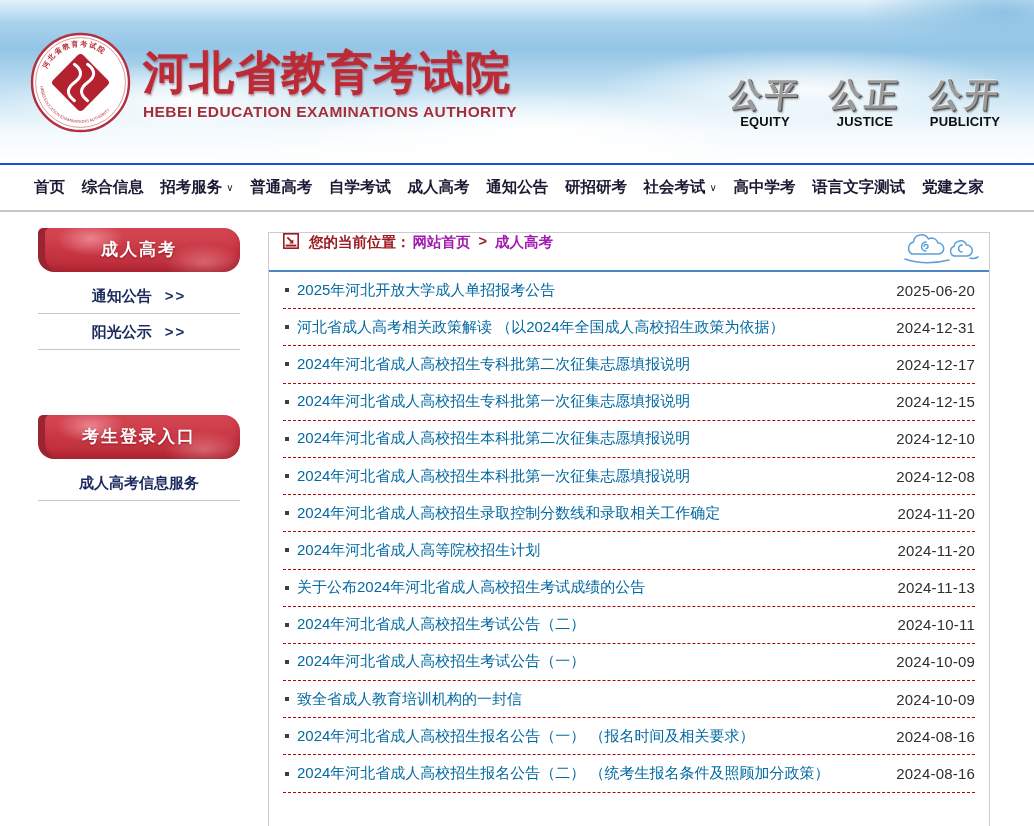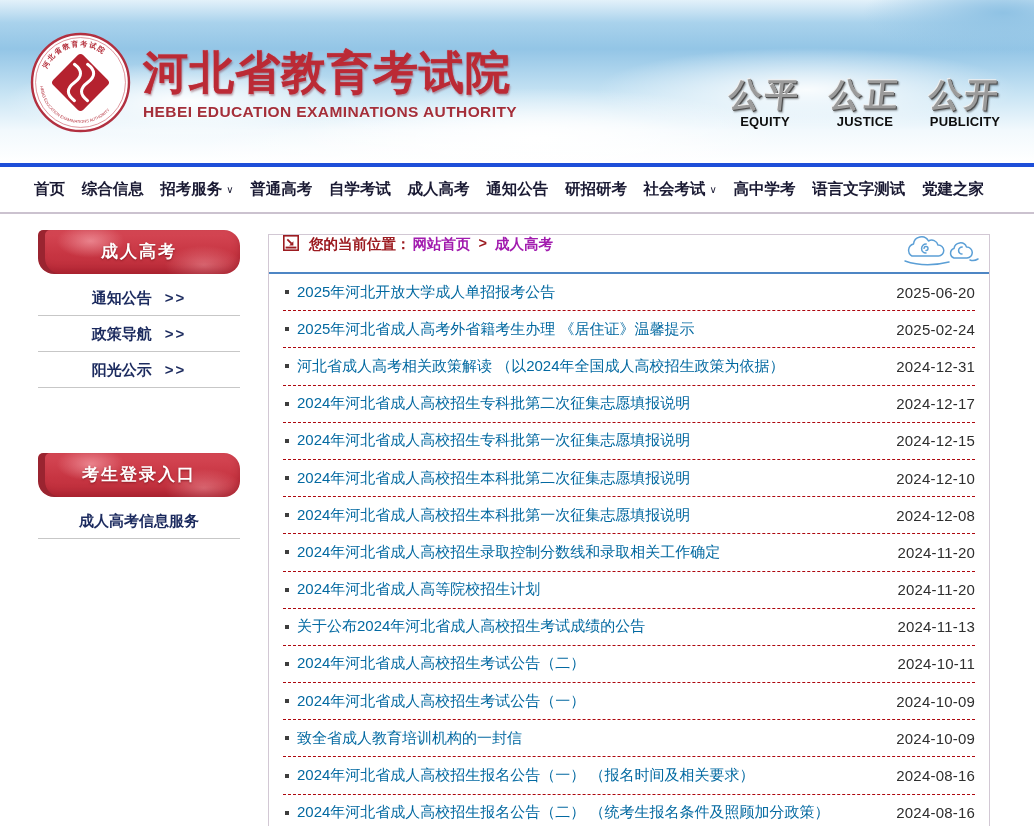--- a/index.html
+++ b/index.html
@@ -32,21 +32,21 @@
   .mottos{position:absolute;right:30px;top:78px;display:flex;gap:22px;}
   .motto{text-align:center;width:78px;}
   .motto-cn{
     display:block;font-size:33px;font-weight:900;color:#9b9b9b;letter-spacing:3px;line-height:1;
     transform:skewX(-6deg);
     text-shadow:-1px -1px 0 #efefef, 1px 1px 0 #4e4e4e, 2px 2px 2px rgba(0,0,0,.45);
   }
   .motto-en{display:block;font-size:13px;font-weight:900;color:#0d0d0d;margin-top:3px;letter-spacing:.2px;}
   
   .main-nav{
-    height:45px;border-top:4px solid #1d4ed8;border-bottom:2px solid #cbc2cf;background:#fff;
+    height:45px;border-top:2px solid #1d4ed8;border-bottom:2px solid #cbc2cf;background:#fff;
     display:flex;align-items:center;justify-content:space-between;padding:0 50px 0 34px;
   }
   .nav-item{font-size:15.5px;font-weight:bold;color:#1a1a33;text-decoration:none;white-space:nowrap;cursor:pointer;}
   .nav-item .chev{font-size:10px;margin-left:4px;font-weight:normal;vertical-align:1px;}
   
   .content{position:relative;height:615px;background:#fff;}
   .sidebar{position:absolute;left:38px;top:16px;width:202px;}
   .side-header{
     height:44px;border-radius:5px 16px 16px 16px;
     background:
@@ -160,21 +160,20 @@
   </nav>
 
 <div class="content">
 
   <aside class="sidebar">
     <div class="side-header">成人高考</div>
     <div class="side-menu">
 
         <a class="side-item"><span>通知公告</span><span class="arrow">&gt;&gt;</span></a>
 
-        <a class="side-item"><span>政策导航</span><span class="arrow">&gt;&gt;</span></a>
 
         <a class="side-item"><span>阳光公示</span><span class="arrow">&gt;&gt;</span></a>
       </div>
 
     <div class="side-gap"></div>
 
     <div class="side-header">考生登录入口</div>
     <div class="side-menu">
 
         <a class="side-item"><span>成人高考信息服务</span></a>
@@ -207,25 +206,20 @@
     </div>
 
     <div class="news-list">
 
         <div class="news-row">
           <span class="bullet"></span>
           <a class="news-title">2025年河北开放大学成人单招报考公告</a>
           <span class="news-date">2025-06-20</span>
         </div>
 
-        <div class="news-row">
-          <span class="bullet"></span>
-          <a class="news-title">2025年河北省成人高考外省籍考生办理 《居住证》温馨提示</a>
-          <span class="news-date">2025-02-24</span>
-        </div>
 
         <div class="news-row">
           <span class="bullet"></span>
           <a class="news-title">河北省成人高考相关政策解读 （以2024年全国成人高校招生政策为依据）</a>
           <span class="news-date">2024-12-31</span>
         </div>
 
         <div class="news-row">
           <span class="bullet"></span>
           <a class="news-title">2024年河北省成人高校招生专科批第二次征集志愿填报说明</a>

